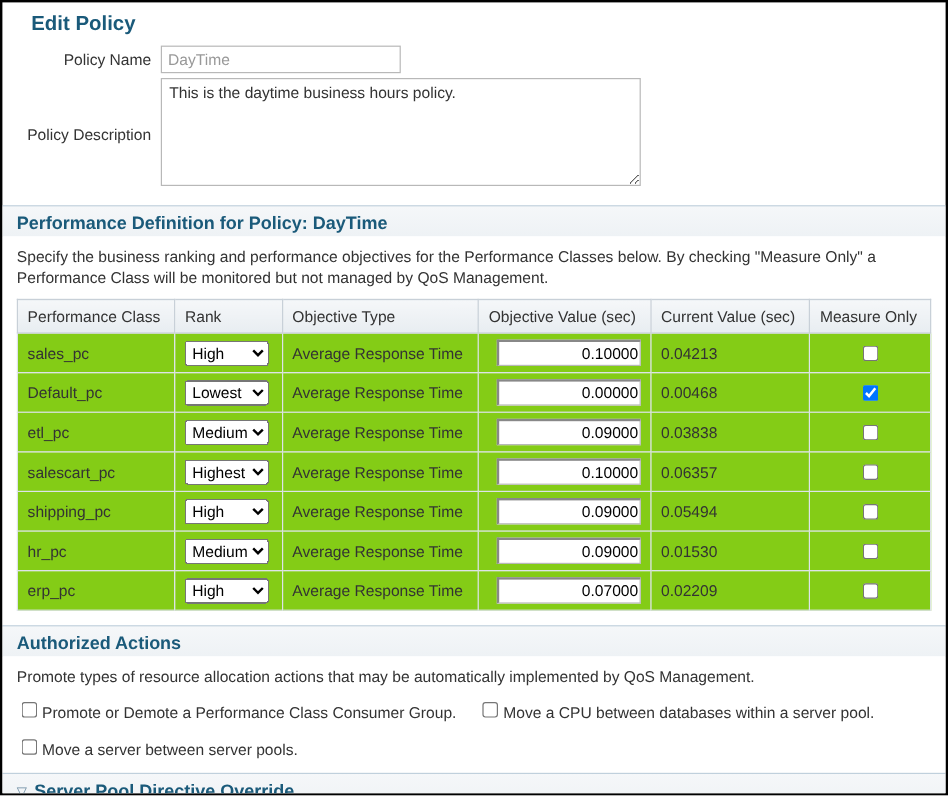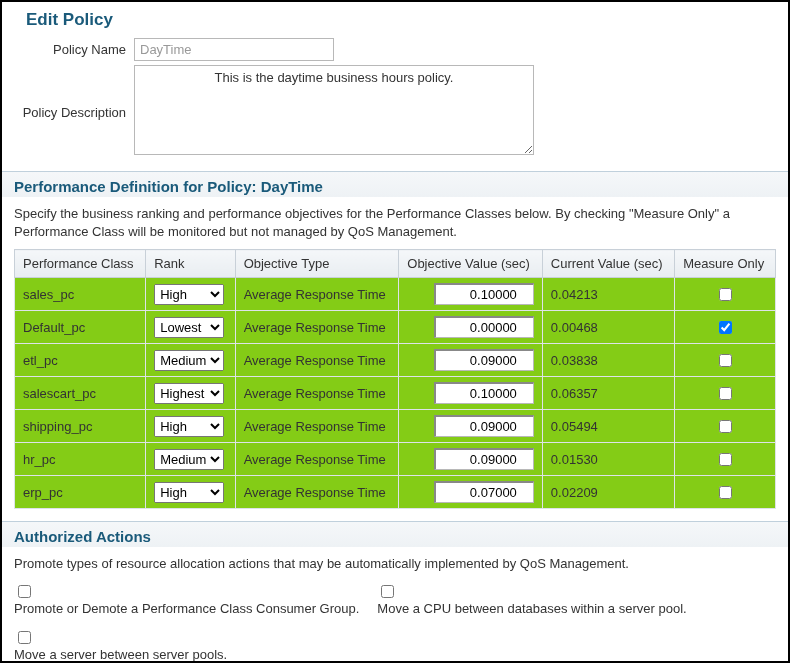--- a/index.html
+++ b/index.html
@@ -48,21 +48,20 @@
   }
   .textarea-input {
     border: 1px solid #b8b8b8;
     padding: 4px 6px;
     font-size: 13px;
     color: #333;
     width: 400px;
     height: 90px;
     resize: both;
     font-family: Tahoma, Arial, sans-serif;
-    text-align: center;
   }
   .section-panel {
     border-top: 1px solid #c0d0dc;
     background: linear-gradient(to bottom, #f5f7f9 0%, #eef2f5 100%);
     padding: 6px 12px 2px 12px;
   }
   .section-title {
     color: #1a5a7a;
     font-weight: bold;
     font-size: 15px;
@@ -96,41 +95,40 @@
     font-size: 13px;
     color: #333;
     background: #84cc16;
   }
   .rank-select {
     width: 70px;
     font-size: 13px;
     padding: 1px;
   }
   .obj-input {
-    width: 100px;
+    width: 120px;
     text-align: right;
-    padding: 2px 16px;
+    padding: 2px 1px;
     font-size: 13px;
     border: 1px solid #b8b8b8;
     border-top: 2px solid #888;
     border-left: 2px solid #888;
   }
   td.obj-cell { text-align: right; }
   td.measure-cell { text-align: center; }
   .chk-row {
     display: flex;
     flex-wrap: wrap;
     gap: 12px 18px;
     margin-top: 4px;
   }
   .chk-item {
     display: flex;
-    align-items: flex-start;
-    font-size: 13px;
-    flex-direction: column;
+    align-items: flex-end;
+    font-size: 13px;
   }
   .chk-item input { margin-right: 4px; }
   .collapse-panel {
     border-top: 1px solid #c0d0dc;
     background: linear-gradient(to bottom, #f5f7f9 0%, #eef2f5 100%);
     padding: 6px 12px;
     display: flex;
     align-items: center;
   }
   .triangle {

